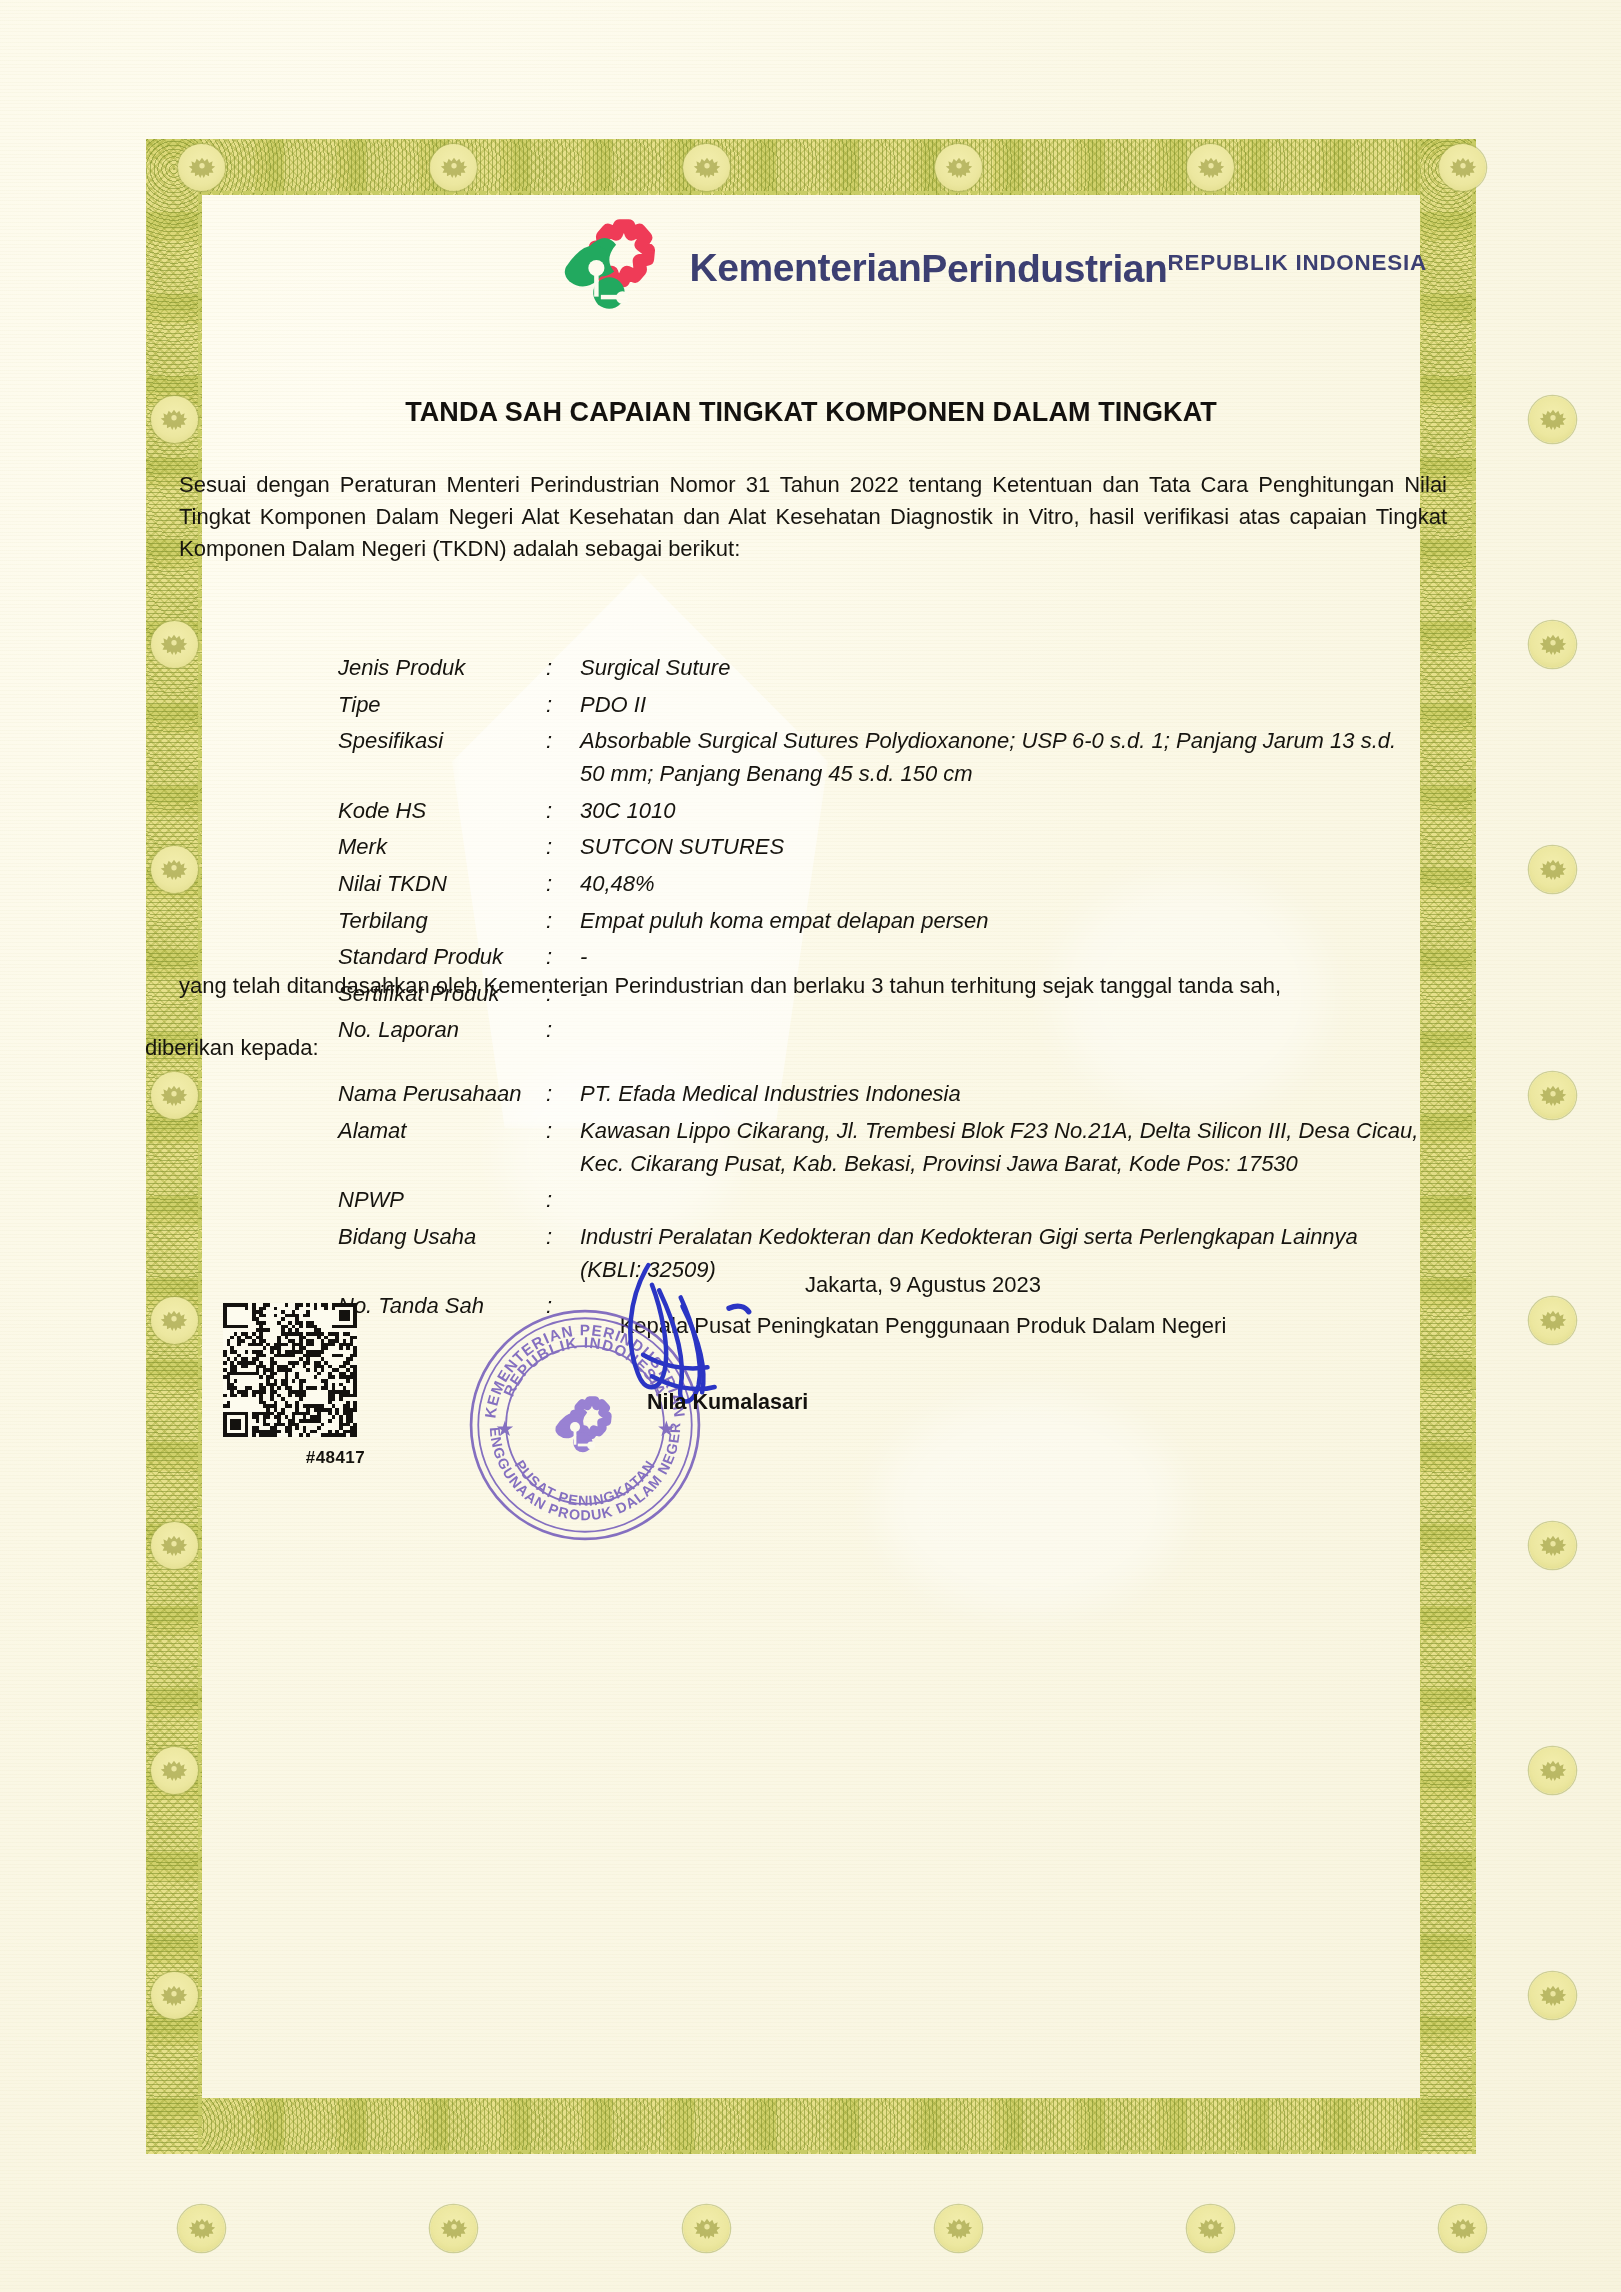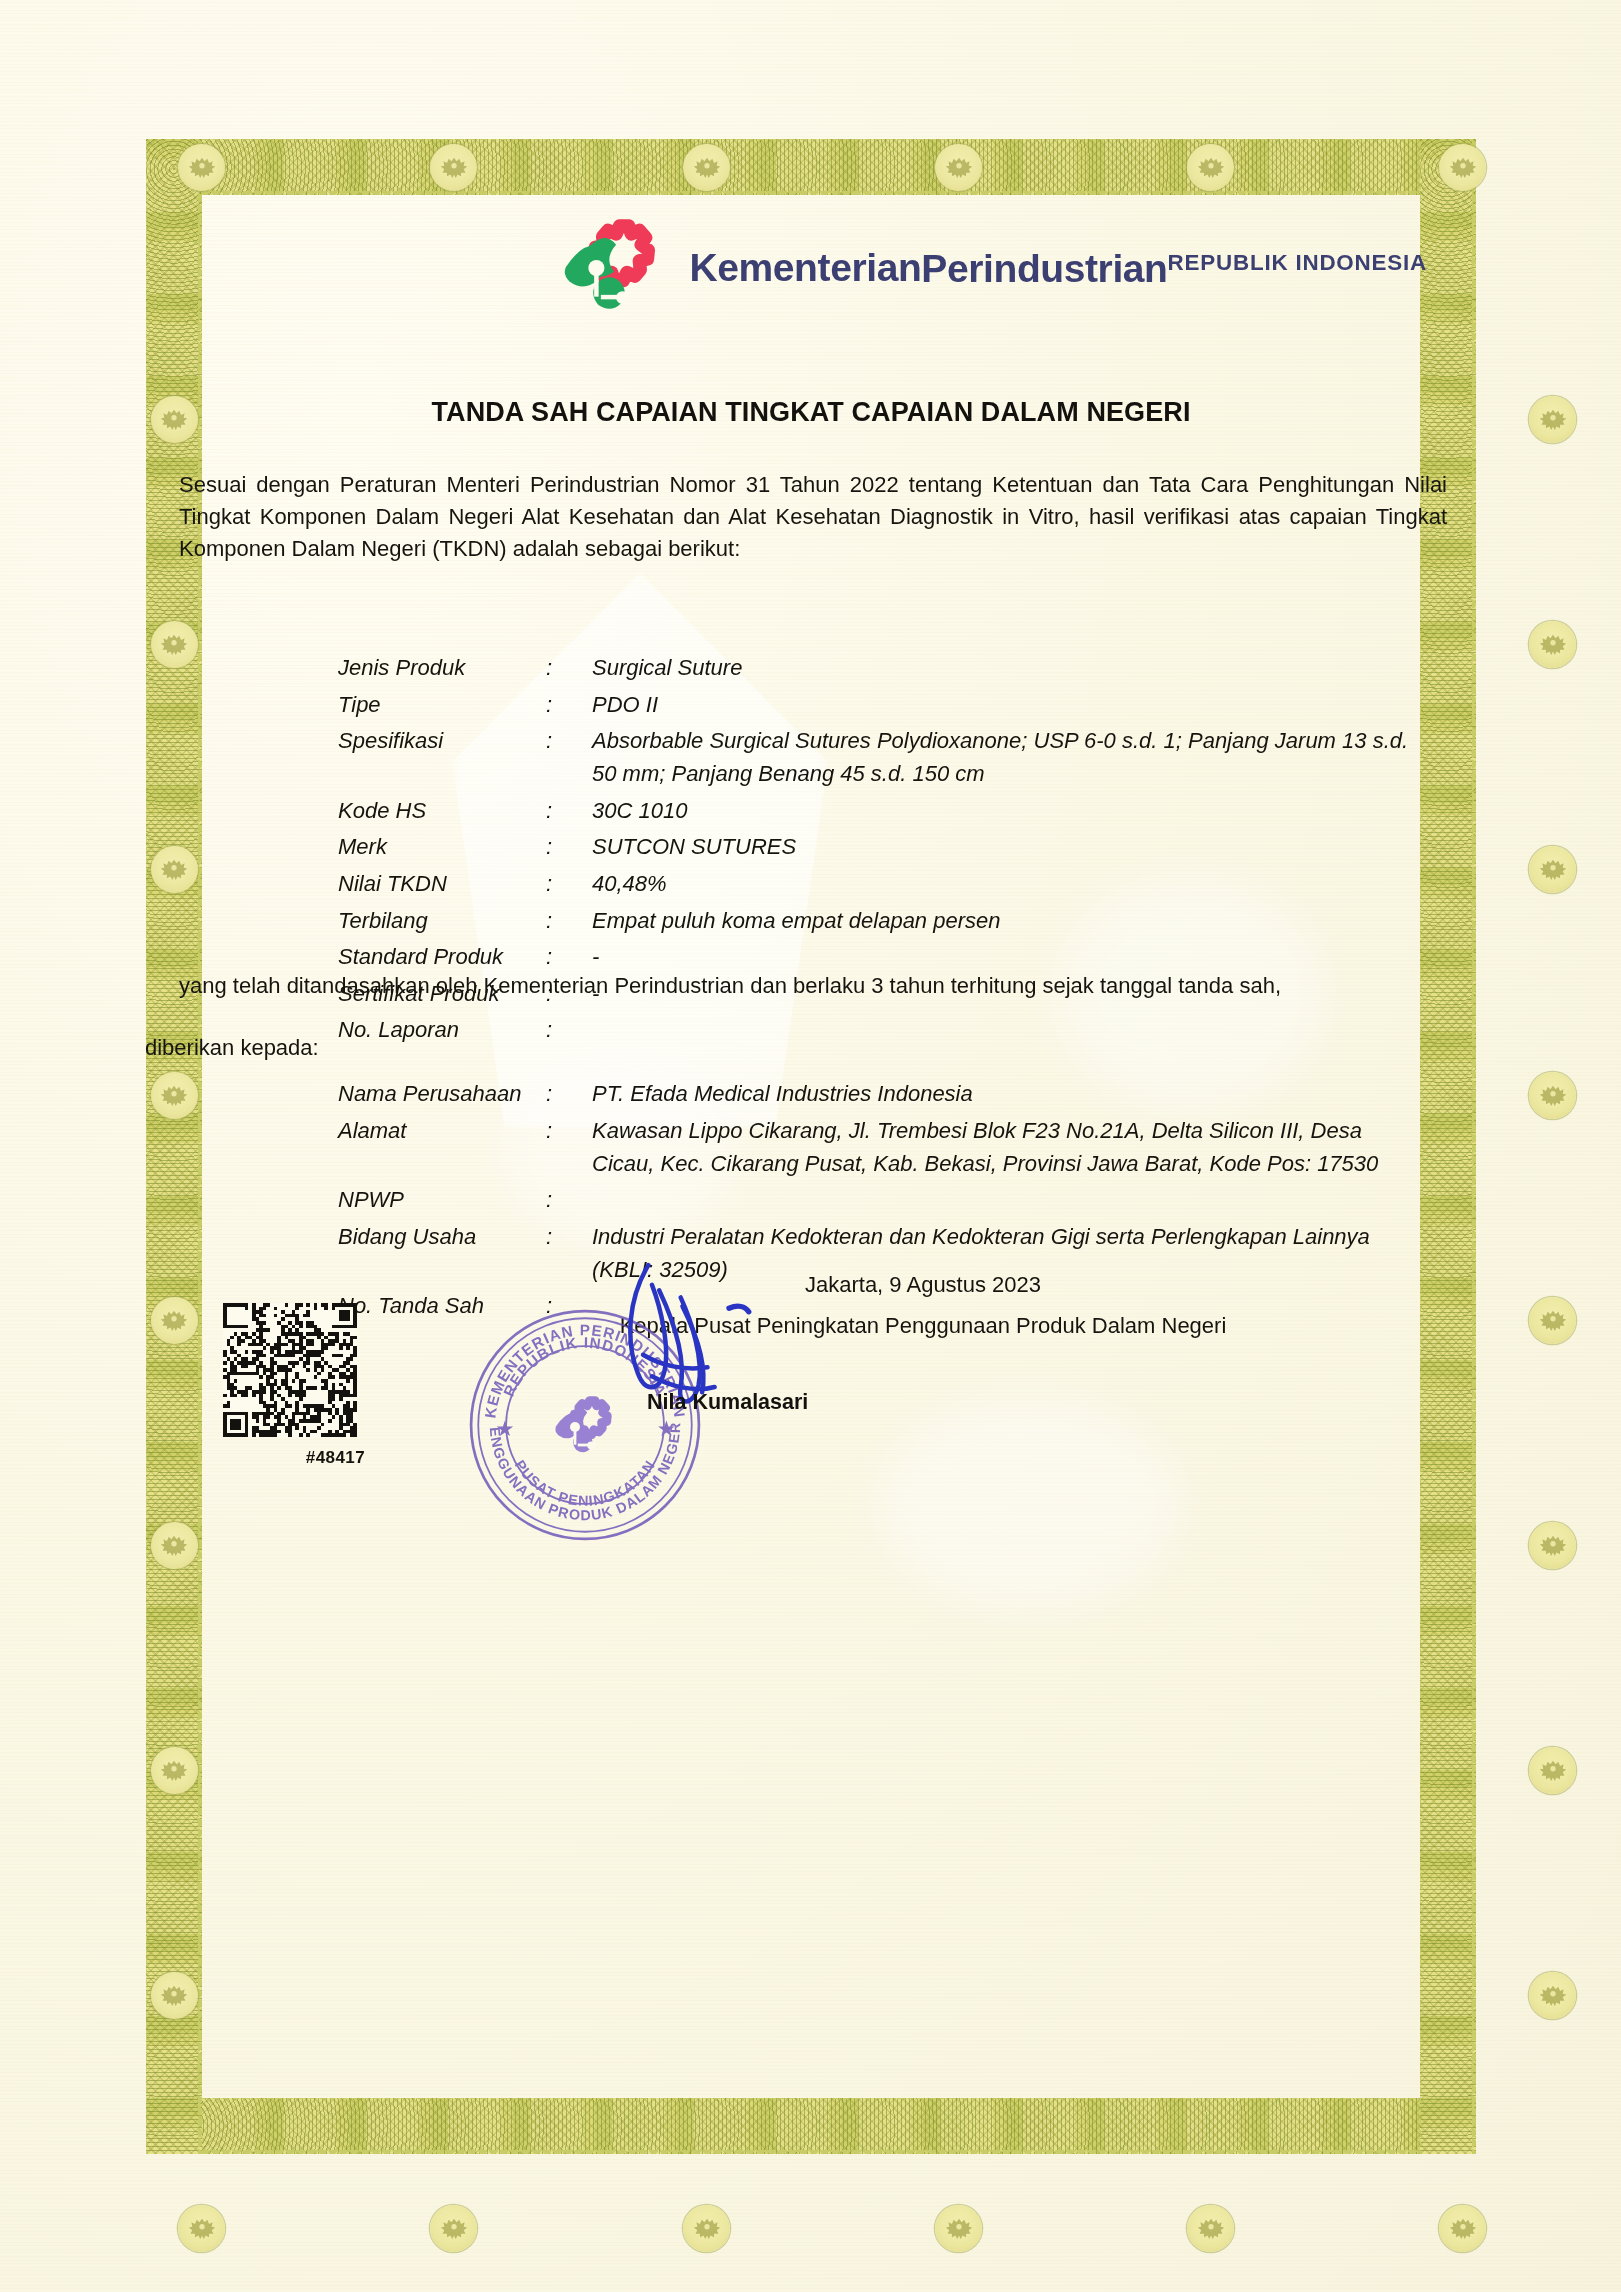--- a/index.html
+++ b/index.html
@@ -106,21 +106,21 @@
     position:absolute;left:34px;right:30px;top:330px;
     font-size:22px;color:#16140f;line-height:1.46;
     text-align:justify;text-justify:inter-word;
   }
 
   
   .ftable{position:absolute;font-size:22px;color:#16140f;}
   .ftable .row{display:flex;align-items:flex-start;font-style:italic;}
   .ftable .lbl{width:208px;flex:none;line-height:1.5;}
   .ftable .cln{width:34px;flex:none;line-height:1.5;}
-  .ftable .val{flex:1;line-height:1.5;margin-left:12px;}
+  .ftable .val{flex:1;line-height:1.5;}
   .tbl-product{left:193px;right:54px;top:512px;}
   .tbl-product .row{margin-bottom:3.6px;}
   .tbl-company{left:193px;right:54px;top:938px;}
   .tbl-company .row{margin-bottom:3.6px;}
 
   .redacted{display:inline-block;min-width:296px;height:19.7px;}
 
   
   .statement{
     position:absolute;left:34px;right:30px;top:831px;
@@ -371,21 +371,21 @@
       <circle cx="73" cy="92" r="7" fill="#fdfbee"></circle>
       <rect x="49" y="89" width="26" height="5" fill="#fdfbee"></rect>
     </svg>
     <div class="logo-text">
       <div class="logo-l1">Kementerian</div>
       <div class="logo-l2">Perindustrian</div>
       <div class="logo-l3">REPUBLIK INDONESIA</div>
     </div>
   </div>
 
-  <div class="doc-title">TANDA SAH CAPAIAN TINGKAT CAPAIAN DALAM NEGERI</div>
+  <div class="doc-title">TANDA SAH CAPAIAN TINGKAT KOMPONEN DALAM TINGKAT</div>
 
   <div class="intro">Sesuai dengan Peraturan Menteri Perindustrian Nomor 31 Tahun 2022 tentang Ketentuan dan Tata Cara Penghitungan Nilai Tingkat Komponen Dalam Negeri Alat Kesehatan dan Alat Kesehatan Diagnostik in Vitro, hasil verifikasi atas capaian Tingkat Komponen Dalam Negeri (TKDN) adalah sebagai berikut:</div>
 
   <div class="ftable tbl-product" id="product-table">
       <div class="row">
         <div class="lbl">Jenis Produk</div>
         <div class="cln">:</div>
         <div class="val">Surgical Suture</div>
       </div>
       <div class="row">

